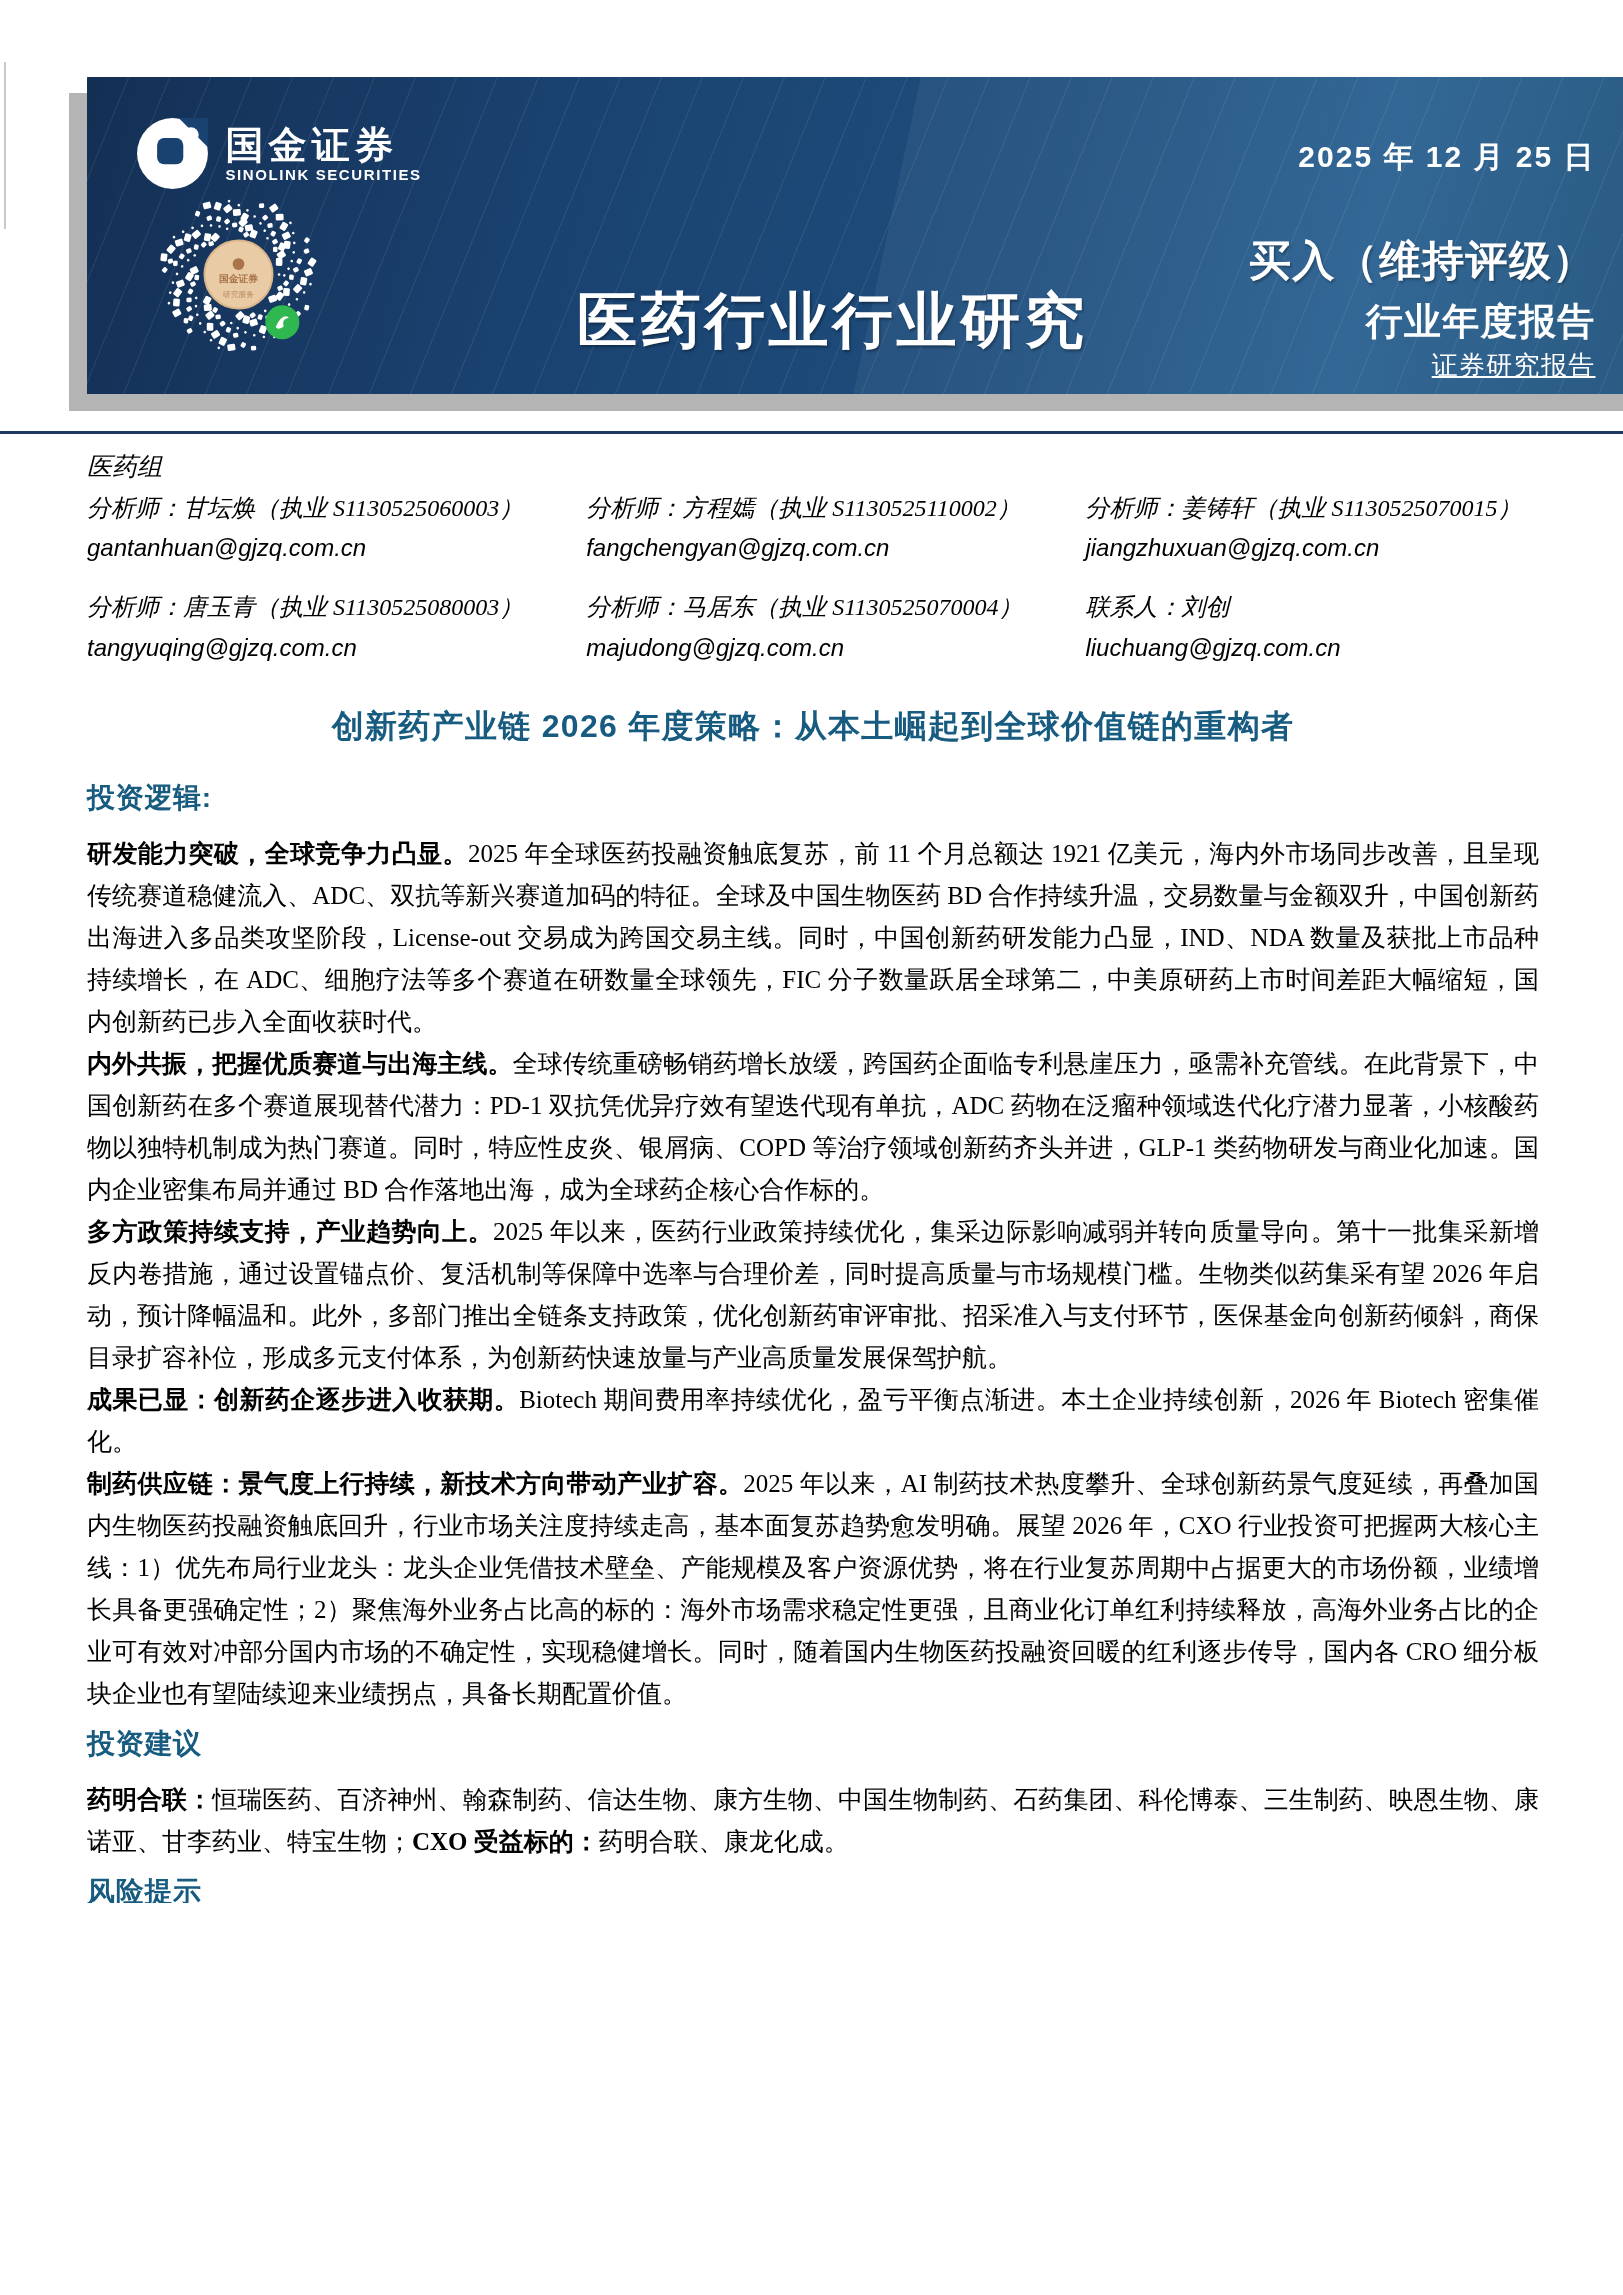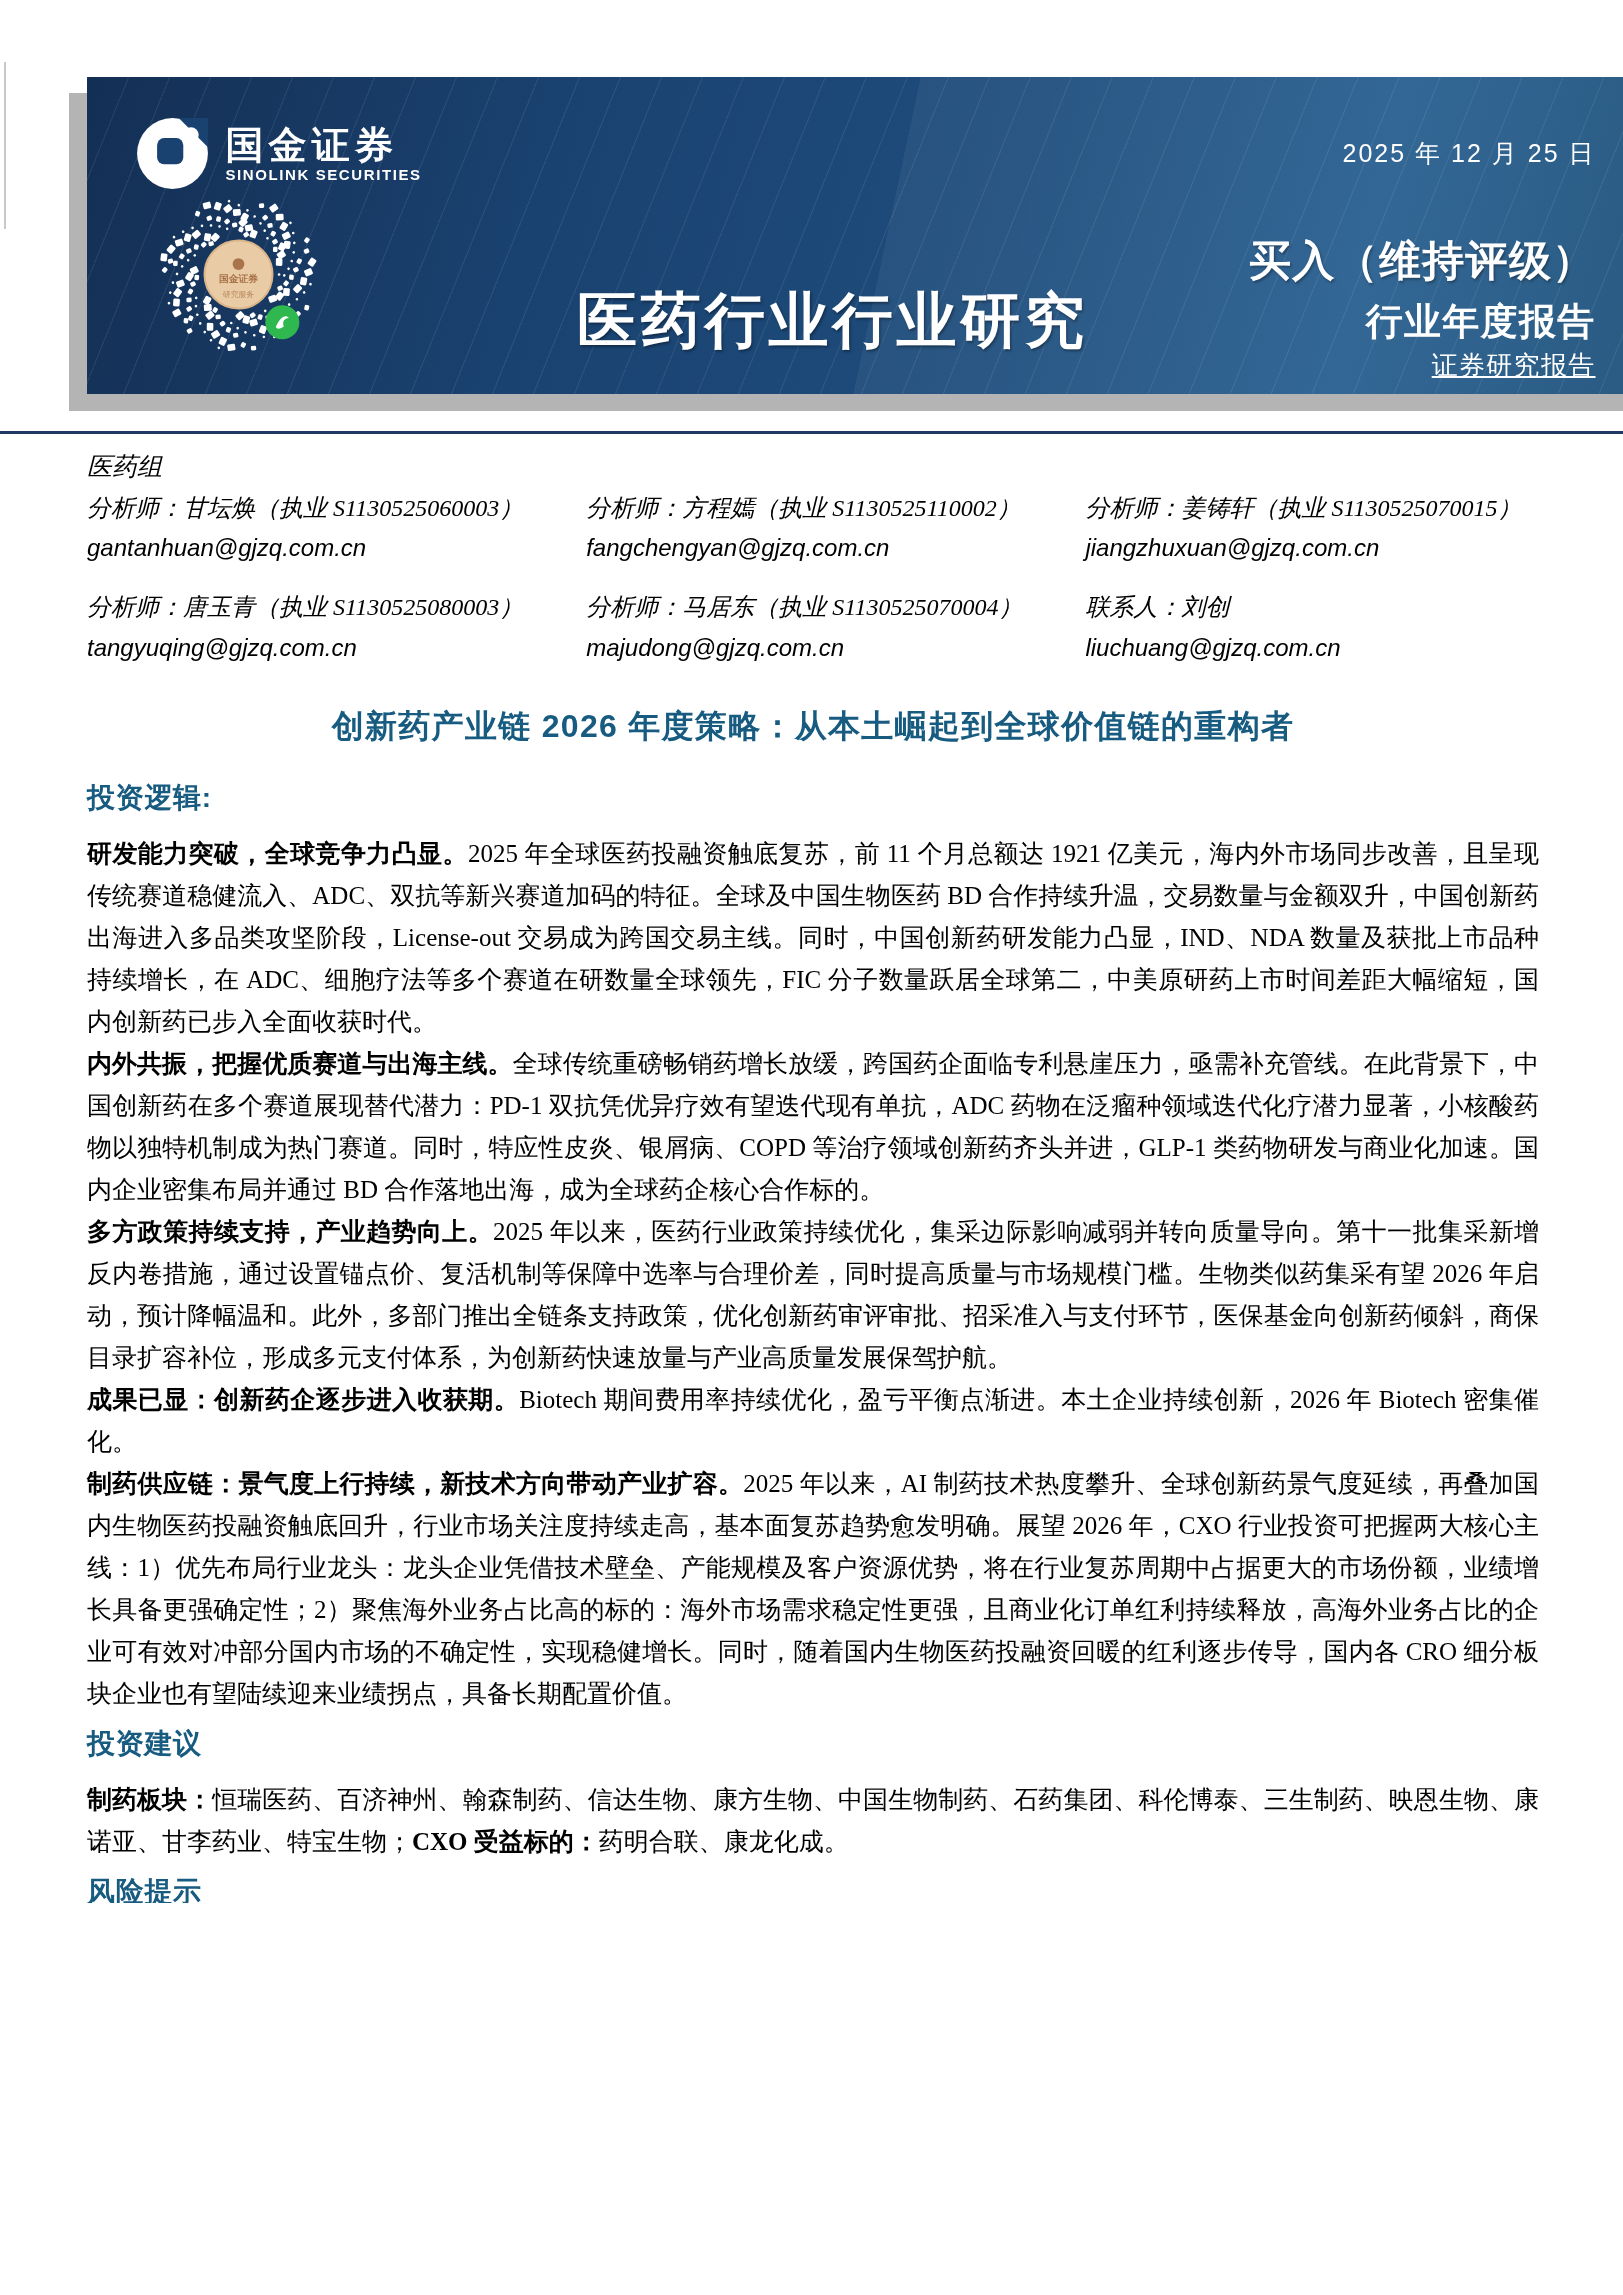--- a/index.html
+++ b/index.html
@@ -35,21 +35,21 @@
   .qr-box { position:absolute; left:73px; top:119px; width:157px; height:157px; z-index:3; }
 
   .banner-title {
     position:absolute; left:340px; top:204px; width:811px; z-index:3;
     text-align:center; color:#fff; font-family:"Liberation Sans",sans-serif;
     font-size:60px; font-weight:700; letter-spacing:3.9px; white-space:nowrap;
     text-shadow:1.3px 2px 2.6px rgba(0,0,0,0.35);
   }
   .banner-right { position:absolute; right:27.5px; top:0; height:100%; z-index:3; color:#fff;
     font-family:"Liberation Sans",sans-serif; text-align:right; }
-  .b-date   { position:absolute; right:0; top:60px;  font-size:25px; font-weight:400; letter-spacing:2px; white-space:nowrap; }
+  .b-date   { position:absolute; right:0; top:60px;  font-size:30px; font-weight:700; letter-spacing:2px; white-space:nowrap; }
   .b-rating { position:absolute; right:0; top:156px; font-size:42px; font-weight:700; letter-spacing:1.3px; white-space:nowrap; text-shadow:1.3px 2px 2.6px rgba(0,0,0,0.3); }
   .b-rtype  { position:absolute; right:0; top:220px; font-size:37px; font-weight:700; letter-spacing:1.3px; white-space:nowrap; }
   .b-rtag   { position:absolute; right:0; top:271px; font-size:26px; font-weight:500; letter-spacing:1.3px; white-space:nowrap;text-decoration:underline; }
 
   
   .sep-line { position:absolute; left:0; right:0; top:431px; height:3.3px; background:#1f3864; }
 
   
   .team { position:absolute; left:87px; top:452px; right:62px; color:#000;font-style:italic; }
   .team-group { font-size:25px; line-height:30px; margin-bottom:10.5px; }
@@ -320,21 +320,21 @@
       <section class="section">
         <h2 class="section-heading">投资逻辑:</h2>
         <p class="body-par"><span class="seg-bold">研发能力突破，全球竞争力凸显。</span><span>2025 年全球医药投融资触底复苏，前 11 个月总额达 1921 亿美元，海内外市场同步改善，且呈现传统赛道稳健流入、ADC、双抗等新兴赛道加码的特征。全球及中国生物医药 BD 合作持续升温，交易数量与金额双升，中国创新药出海进入多品类攻坚阶段，License-out 交易成为跨国交易主线。同时，中国创新药研发能力凸显，IND、NDA 数量及获批上市品种持续增长，在 ADC、细胞疗法等多个赛道在研数量全球领先，FIC 分子数量跃居全球第二，中美原研药上市时间差距大幅缩短，国内创新药已步入全面收获时代。</span></p>
         <p class="body-par"><span class="seg-bold">内外共振，把握优质赛道与出海主线。</span><span>全球传统重磅畅销药增长放缓，跨国药企面临专利悬崖压力，亟需补充管线。在此背景下，中国创新药在多个赛道展现替代潜力：PD-1 双抗凭优异疗效有望迭代现有单抗，ADC 药物在泛瘤种领域迭代化疗潜力显著，小核酸药物以独特机制成为热门赛道。同时，特应性皮炎、银屑病、COPD 等治疗领域创新药齐头并进，GLP-1 类药物研发与商业化加速。国内企业密集布局并通过 BD 合作落地出海，成为全球药企核心合作标的。</span></p>
         <p class="body-par"><span class="seg-bold">多方政策持续支持，产业趋势向上。</span><span>2025 年以来，医药行业政策持续优化，集采边际影响减弱并转向质量导向。第十一批集采新增反内卷措施，通过设置锚点价、复活机制等保障中选率与合理价差，同时提高质量与市场规模门槛。生物类似药集采有望 2026 年启动，预计降幅温和。此外，多部门推出全链条支持政策，优化创新药审评审批、招采准入与支付环节，医保基金向创新药倾斜，商保目录扩容补位，形成多元支付体系，为创新药快速放量与产业高质量发展保驾护航。</span></p>
         <p class="body-par"><span class="seg-bold">成果已显：创新药企逐步进入收获期。</span><span>Biotech 期间费用率持续优化，盈亏平衡点渐进。本土企业持续创新，2026 年 Biotech 密集催化。</span></p>
         <p class="body-par"><span class="seg-bold">制药供应链：景气度上行持续，新技术方向带动产业扩容。</span><span>2025 年以来，AI 制药技术热度攀升、全球创新药景气度延续，再叠加国内生物医药投融资触底回升，行业市场关注度持续走高，基本面复苏趋势愈发明确。展望 2026 年，CXO 行业投资可把握两大核心主线：1）优先布局行业龙头：龙头企业凭借技术壁垒、产能规模及客户资源优势，将在行业复苏周期中占据更大的市场份额，业绩增长具备更强确定性；2）聚焦海外业务占比高的标的：海外市场需求稳定性更强，且商业化订单红利持续释放，高海外业务占比的企业可有效对冲部分国内市场的不确定性，实现稳健增长。同时，随着国内生物医药投融资回暖的红利逐步传导，国内各 CRO 细分板块企业也有望陆续迎来业绩拐点，具备长期配置价值。</span></p>
       </section>
       <section class="section">
         <h2 class="section-heading">投资建议</h2>
-        <p class="body-par"><span class="seg-bold">制药板块：</span><span>恒瑞医药、百济神州、翰森制药、信达生物、康方生物、中国生物制药、石药集团、科伦博泰、三生制药、映恩生物、康诺亚、甘李药业、特宝生物；</span><span class="seg-bold">CXO 受益标的：</span><span>药明合联、康龙化成。</span></p>
+        <p class="body-par"><span class="seg-bold">药明合联：</span><span>恒瑞医药、百济神州、翰森制药、信达生物、康方生物、中国生物制药、石药集团、科伦博泰、三生制药、映恩生物、康诺亚、甘李药业、特宝生物；</span><span class="seg-bold">CXO 受益标的：</span><span>药明合联、康龙化成。</span></p>
       </section>
       <section class="section">
         <h2 class="section-heading">风险提示</h2>
         <p class="body-par"><span>汇兑风险、国内外政策风险、临床试验进展不及预期风险、产品上市审评进展不及预期风险。</span></p>
       </section>
     </div>
 
   <div class="footer-line"></div>
   <div class="footer-bar">
     <span>敬请参阅最后一页特别声明</span>

